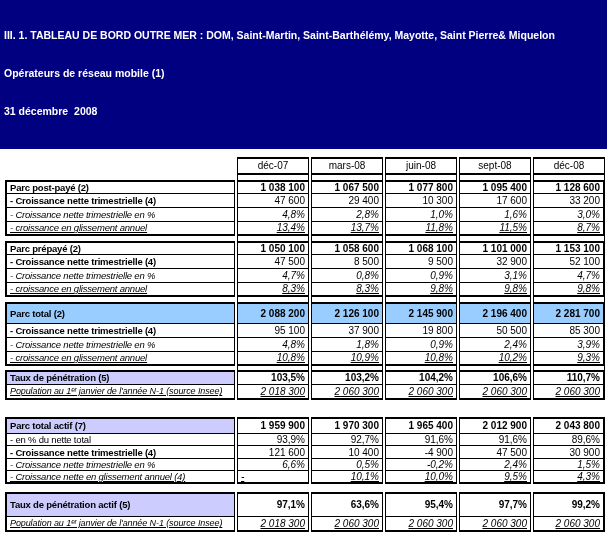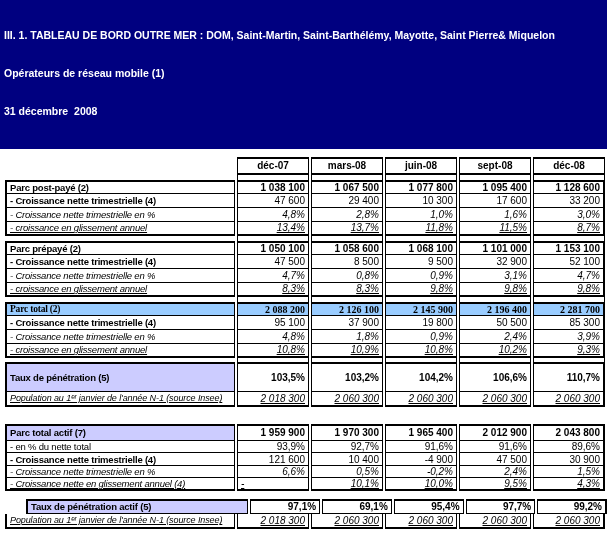--- a/index.html
+++ b/index.html
@@ -19,21 +19,21 @@
     padding:3px 6px 5px 4px;white-space:pre-wrap;
   }
   .grid{padding-left:5px;margin-top:8px;}
   .flexrow{display:flex;}
   .lab-space{width:230px;box-sizing:border-box;}
   .sms-title{font-weight:bold;font-size:10px;display:flex;align-items:center;padding-left:2px;}
   .datebox{
     width:72px;margin-left:2px;box-sizing:border-box;height:18px;
     border:1px solid var(--border);border-top-width:2px;border-bottom-width:2px;
     display:flex;align-items:center;justify-content:center;
-    font-weight:bold;font-size:10px;
+    font-weight:normal;font-size:10px;
   }
   .tickrow{height:5px;}
   .tickbox{
     width:72px;margin-left:2px;box-sizing:border-box;
     border-left:1px solid var(--border);border-right:1px solid var(--border);
   }
   .section{}
   .trow{display:flex;}
   .cell{
     display:flex;align-items:center;box-sizing:border-box;
@@ -166,21 +166,21 @@
       </div>
       <div class="flexrow tickrow" style="height: 5px;">
         <div class="lab-space"></div>
         <div class="tickbox"></div>
         <div class="tickbox"></div>
         <div class="tickbox"></div>
         <div class="tickbox"></div>
         <div class="tickbox"></div>
       </div>
       <div class="section">
-        <div class="trow t-head-blue" style="height: 14px; font-family: Liberation Serif, serif;">
+        <div class="trow t-head-blue" style="height: 22px;">
           <div class="cell lab">Parc total (2)</div>
           <div class="cell val">2 088 200</div>
           <div class="cell val">2 126 100</div>
           <div class="cell val">2 145 900</div>
           <div class="cell val">2 196 400</div>
           <div class="cell val">2 281 700</div>
         </div>
         <div class="trow t-bold" style="height: 14px;">
           <div class="cell lab">- Croissance nette trimestrielle (4)</div>
           <div class="cell val">95 100</div>
@@ -208,21 +208,21 @@
       </div>
       <div class="flexrow tickrow" style="height: 4px;">
         <div class="lab-space"></div>
         <div class="tickbox"></div>
         <div class="tickbox"></div>
         <div class="tickbox"></div>
         <div class="tickbox"></div>
         <div class="tickbox"></div>
       </div>
       <div class="section">
-        <div class="trow t-head-lav" style="height: 30px;">
+        <div class="trow t-head-lav" style="height: 15px;">
           <div class="cell lab">Taux de pénétration (5)</div>
           <div class="cell val">103,5%</div>
           <div class="cell val">103,2%</div>
           <div class="cell val">104,2%</div>
           <div class="cell val">106,6%</div>
           <div class="cell val">110,7%</div>
         </div>
         <div class="trow t-pop" style="height: 15px;">
           <div class="cell lab">Population au 1ᵉʳ janvier de l'année N-1 (source Insee)</div>
           <div class="cell val">2 018 300</div>
@@ -270,24 +270,24 @@
           <div class="cell lab">- Croissance nette en glissement annuel (4)</div>
           <div class="cell val dash">-</div>
           <div class="cell val">10,1%</div>
           <div class="cell val">10,0%</div>
           <div class="cell val">9,5%</div>
           <div class="cell val">4,3%</div>
         </div>
       </div>
       <div class="gaprow" style="height: 8px;"></div>
       <div class="section">
-        <div class="trow t-head-lav" style="height: 15px; margin-left: 21px;">
+        <div class="trow t-head-lav" style="height: 25px;">
           <div class="cell lab">Taux de pénétration actif (5)</div>
           <div class="cell val">97,1%</div>
-          <div class="cell val">69,1%</div>
+          <div class="cell val">63,6%</div>
           <div class="cell val">95,4%</div>
           <div class="cell val">97,7%</div>
           <div class="cell val">99,2%</div>
         </div>
         <div class="trow t-pop" style="height: 15px;">
           <div class="cell lab">Population au 1ᵉʳ janvier de l'année N-1 (source Insee)</div>
           <div class="cell val">2 018 300</div>
           <div class="cell val">2 060 300</div>
           <div class="cell val">2 060 300</div>
           <div class="cell val">2 060 300</div>

